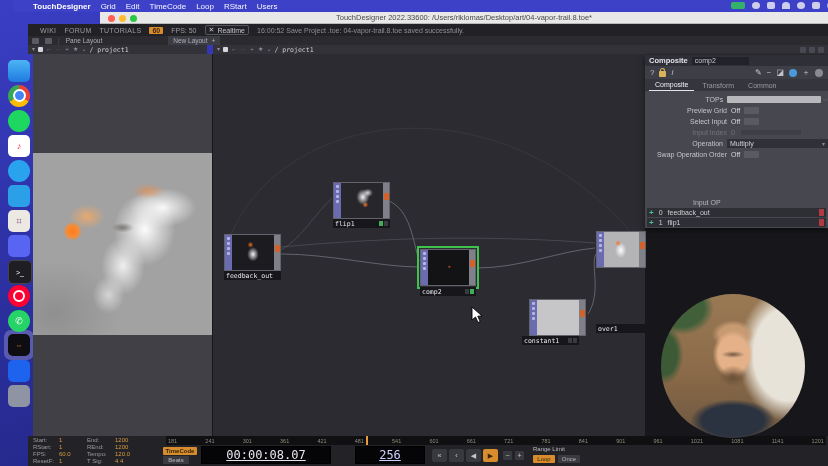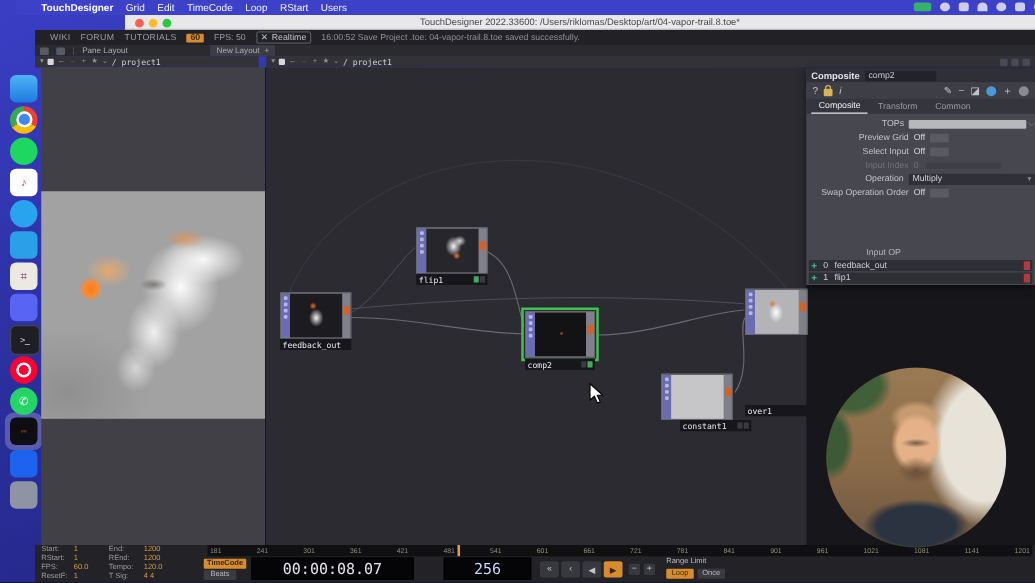--- a/index.html
+++ b/index.html
@@ -148,21 +148,21 @@
   .fld-val{color:#d79a3f;}
   #ruler{left:166px;top:436px;width:660px;height:9px;background:#101013;display:flex;
     justify-content:space-between;align-items:center;padding:0 2px;box-sizing:border-box;
     font-size:5.5px;color:#8c8c7a;z-index:1;}
   #playhead{left:366px;top:436px;width:2px;height:9px;background:#e89a3c;z-index:2;}
   .tc-btn{background:#d78d2e;color:#3a2508;font-size:6px;font-weight:bold;display:flex;align-items:center;
     justify-content:center;border-radius:1px;cursor:pointer;}
   .beats-btn{background:#3a3a40;color:#b9b9c0;font-size:6px;display:flex;align-items:center;
     justify-content:center;border-radius:1px;cursor:pointer;}
   .black-display{background:#050507;color:#e6e6f0;display:flex;align-items:center;justify-content:center;
-    border:1px solid #000;box-sizing:border-box;}
+    border:1px solid #000;box-sizing:border-box;text-decoration:underline;}
   .tr-btn{width:15px;height:13px;background:#38383f;color:#c6c6cc;font-size:7px;display:flex;
     align-items:center;justify-content:center;border-radius:2px;cursor:pointer;}
   .tr-btn.active{background:#d78d2e;color:#3a2508;}
   .tiny-btn{width:9px;height:9px;background:#38383f;color:#c6c6cc;font-size:7px;display:flex;
     align-items:center;justify-content:center;border-radius:1px;cursor:pointer;}
   #range-limit{font-size:6px;color:#b9b9c0;}
   .loop-btn{font-size:6px;display:flex;align-items:center;justify-content:center;border-radius:1px;cursor:pointer;}
 
   svg{display:block;}
   #wires{left:0;top:0;z-index:2;pointer-events:none;}
@@ -359,21 +359,21 @@
         <span class="node-dot"></span>
         <span class="node-dot"></span>
         <span class="node-dot"></span>
         <span class="node-dot"></span>
       </div>
     <div class="node-thumb thumb-flat"></div>
     <div class="node-right">
         <span class="conn-out"></span>
       </div>
   </div>
-  <div class="node-name abs" style="left:544px;top:336px;width:57px;height:9px;">
+  <div class="node-name abs" style="left:522px;top:336px;width:57px;height:9px;">
     <span>constant1</span>
       <span class="name-flags">
         <span class="flag"></span>
         <span class="flag"></span>
       </span>
   </div>
 
   <div class="node abs" style="left:596px;top:231px;width:50px;height:37px;">
     <div class="node-left">
         <span class="node-dot"></span>

